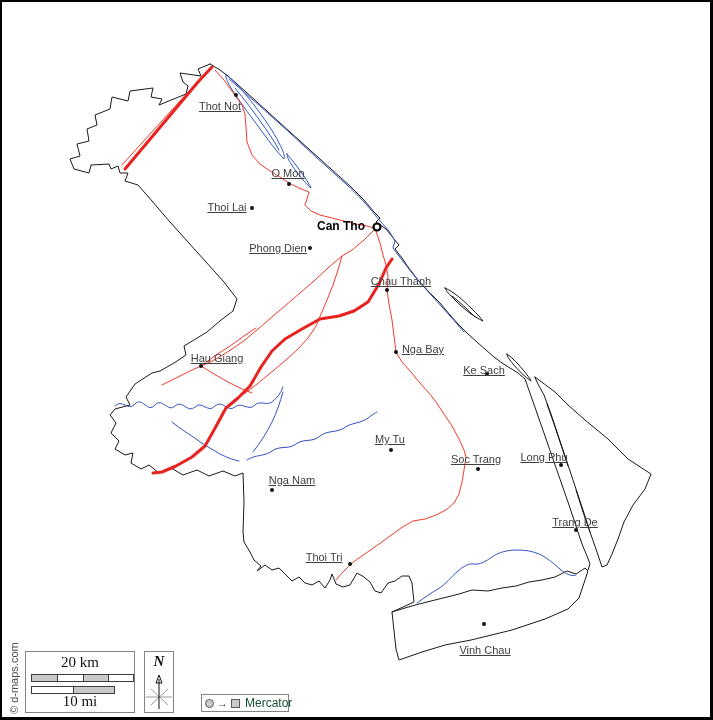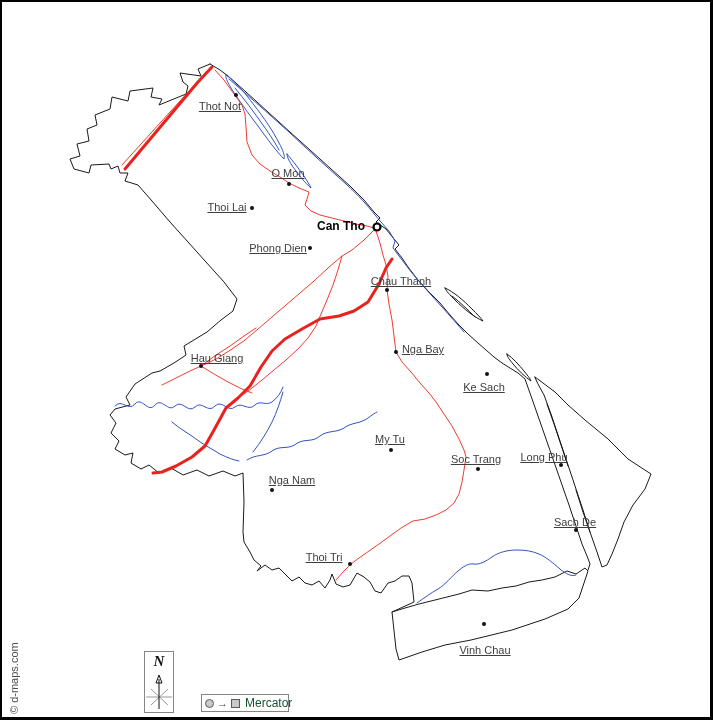--- a/index.html
+++ b/index.html
@@ -183,30 +183,44 @@
     </g>
   </svg>
 
   <div class="city" style="left:218px;top:104px">Thot Not</div>
   <div class="city" style="left:286px;top:171px">O Mon</div>
   <div class="city" style="left:225px;top:205px">Thoi Lai</div>
   <div class="city" style="left:276px;top:246px">Phong Dien</div>
   <div class="city" style="left:399px;top:279px">Chau Thanh</div>
   <div class="city" style="left:215px;top:356px">Hau Giang</div>
   <div class="city" style="left:421px;top:347px">Nga Bay</div>
-  <div class="city" style="left:482px;top:385px">Ke Sach</div>
+  <div class="city" style="left:482px;top:368px">Ke Sach</div>
   <div class="city" style="left:388px;top:437px">My Tu</div>
   <div class="city" style="left:474px;top:457px">Soc Trang</div>
   <div class="city" style="left:542px;top:455px">Long Phu</div>
   <div class="city" style="left:290px;top:478px">Nga Nam</div>
-  <div class="city" style="left:573px;top:520px">Sach De</div>
+  <div class="city" style="left:573px;top:520px">Trang De</div>
   <div class="city" style="left:322px;top:555px">Thoi Tri</div>
   <div class="city" style="left:483px;top:648px">Vinh Chau</div>
   <div class="capital" style="left:339px;top:224px">Can Tho</div>
 
+  <div class="box scalebox">
+    <div class="scale-km-label">20 km</div>
+    <div class="bar bar-km">
+      <div class="seg g" style="width:25px"></div>
+      <div class="seg w" style="width:25px"></div>
+      <div class="seg g" style="width:25px"></div>
+      <div class="seg w" style="width:24px"></div>
+    </div>
+    <div class="bar bar-mi">
+      <div class="seg w" style="width:41px"></div>
+      <div class="seg g" style="width:40px"></div>
+    </div>
+    <div class="scale-mi-label">10 mi</div>
+  </div>
 
   <div class="box compassbox">
     <div class="north-label">N</div>
     <svg width="28" height="40" viewBox="0 0 28 40" style="position:absolute;left:0;top:19px">
       <g stroke="#9a9a9a" stroke-width="1">
         <line x1="1" y1="26" x2="27" y2="26"></line>
         <line x1="6" y1="18" x2="23" y2="34"></line>
         <line x1="6" y1="34" x2="23" y2="18"></line>
       </g>
       <line x1="14" y1="38" x2="14" y2="8" stroke="#111" stroke-width="1"></line>

